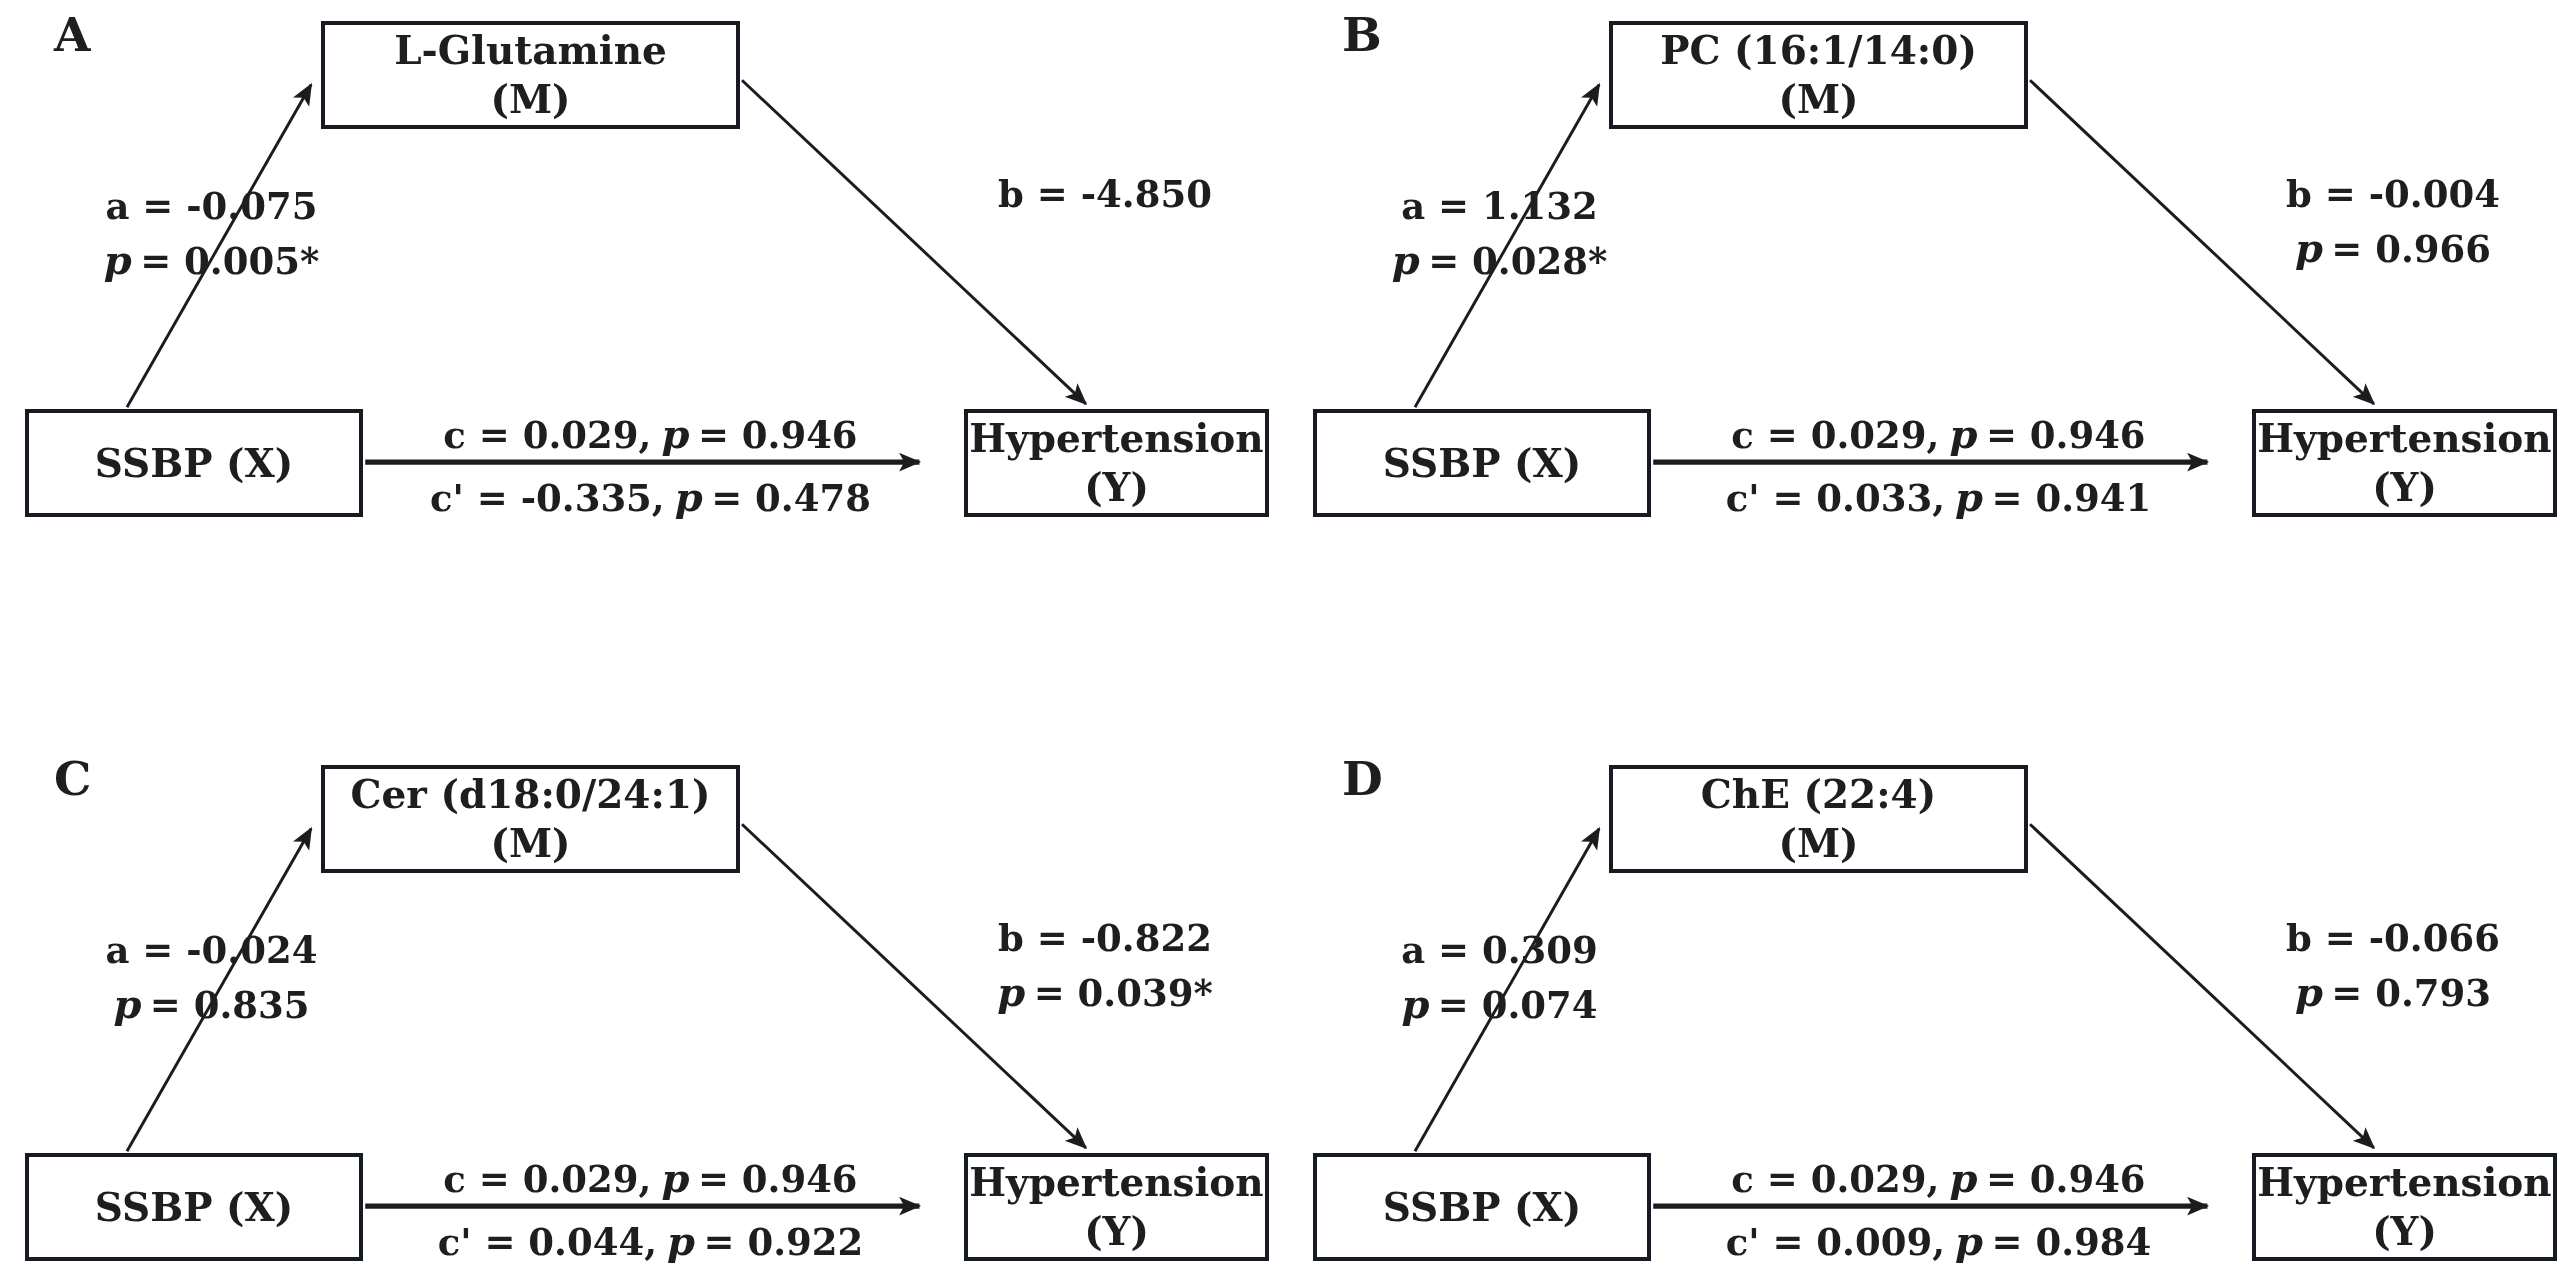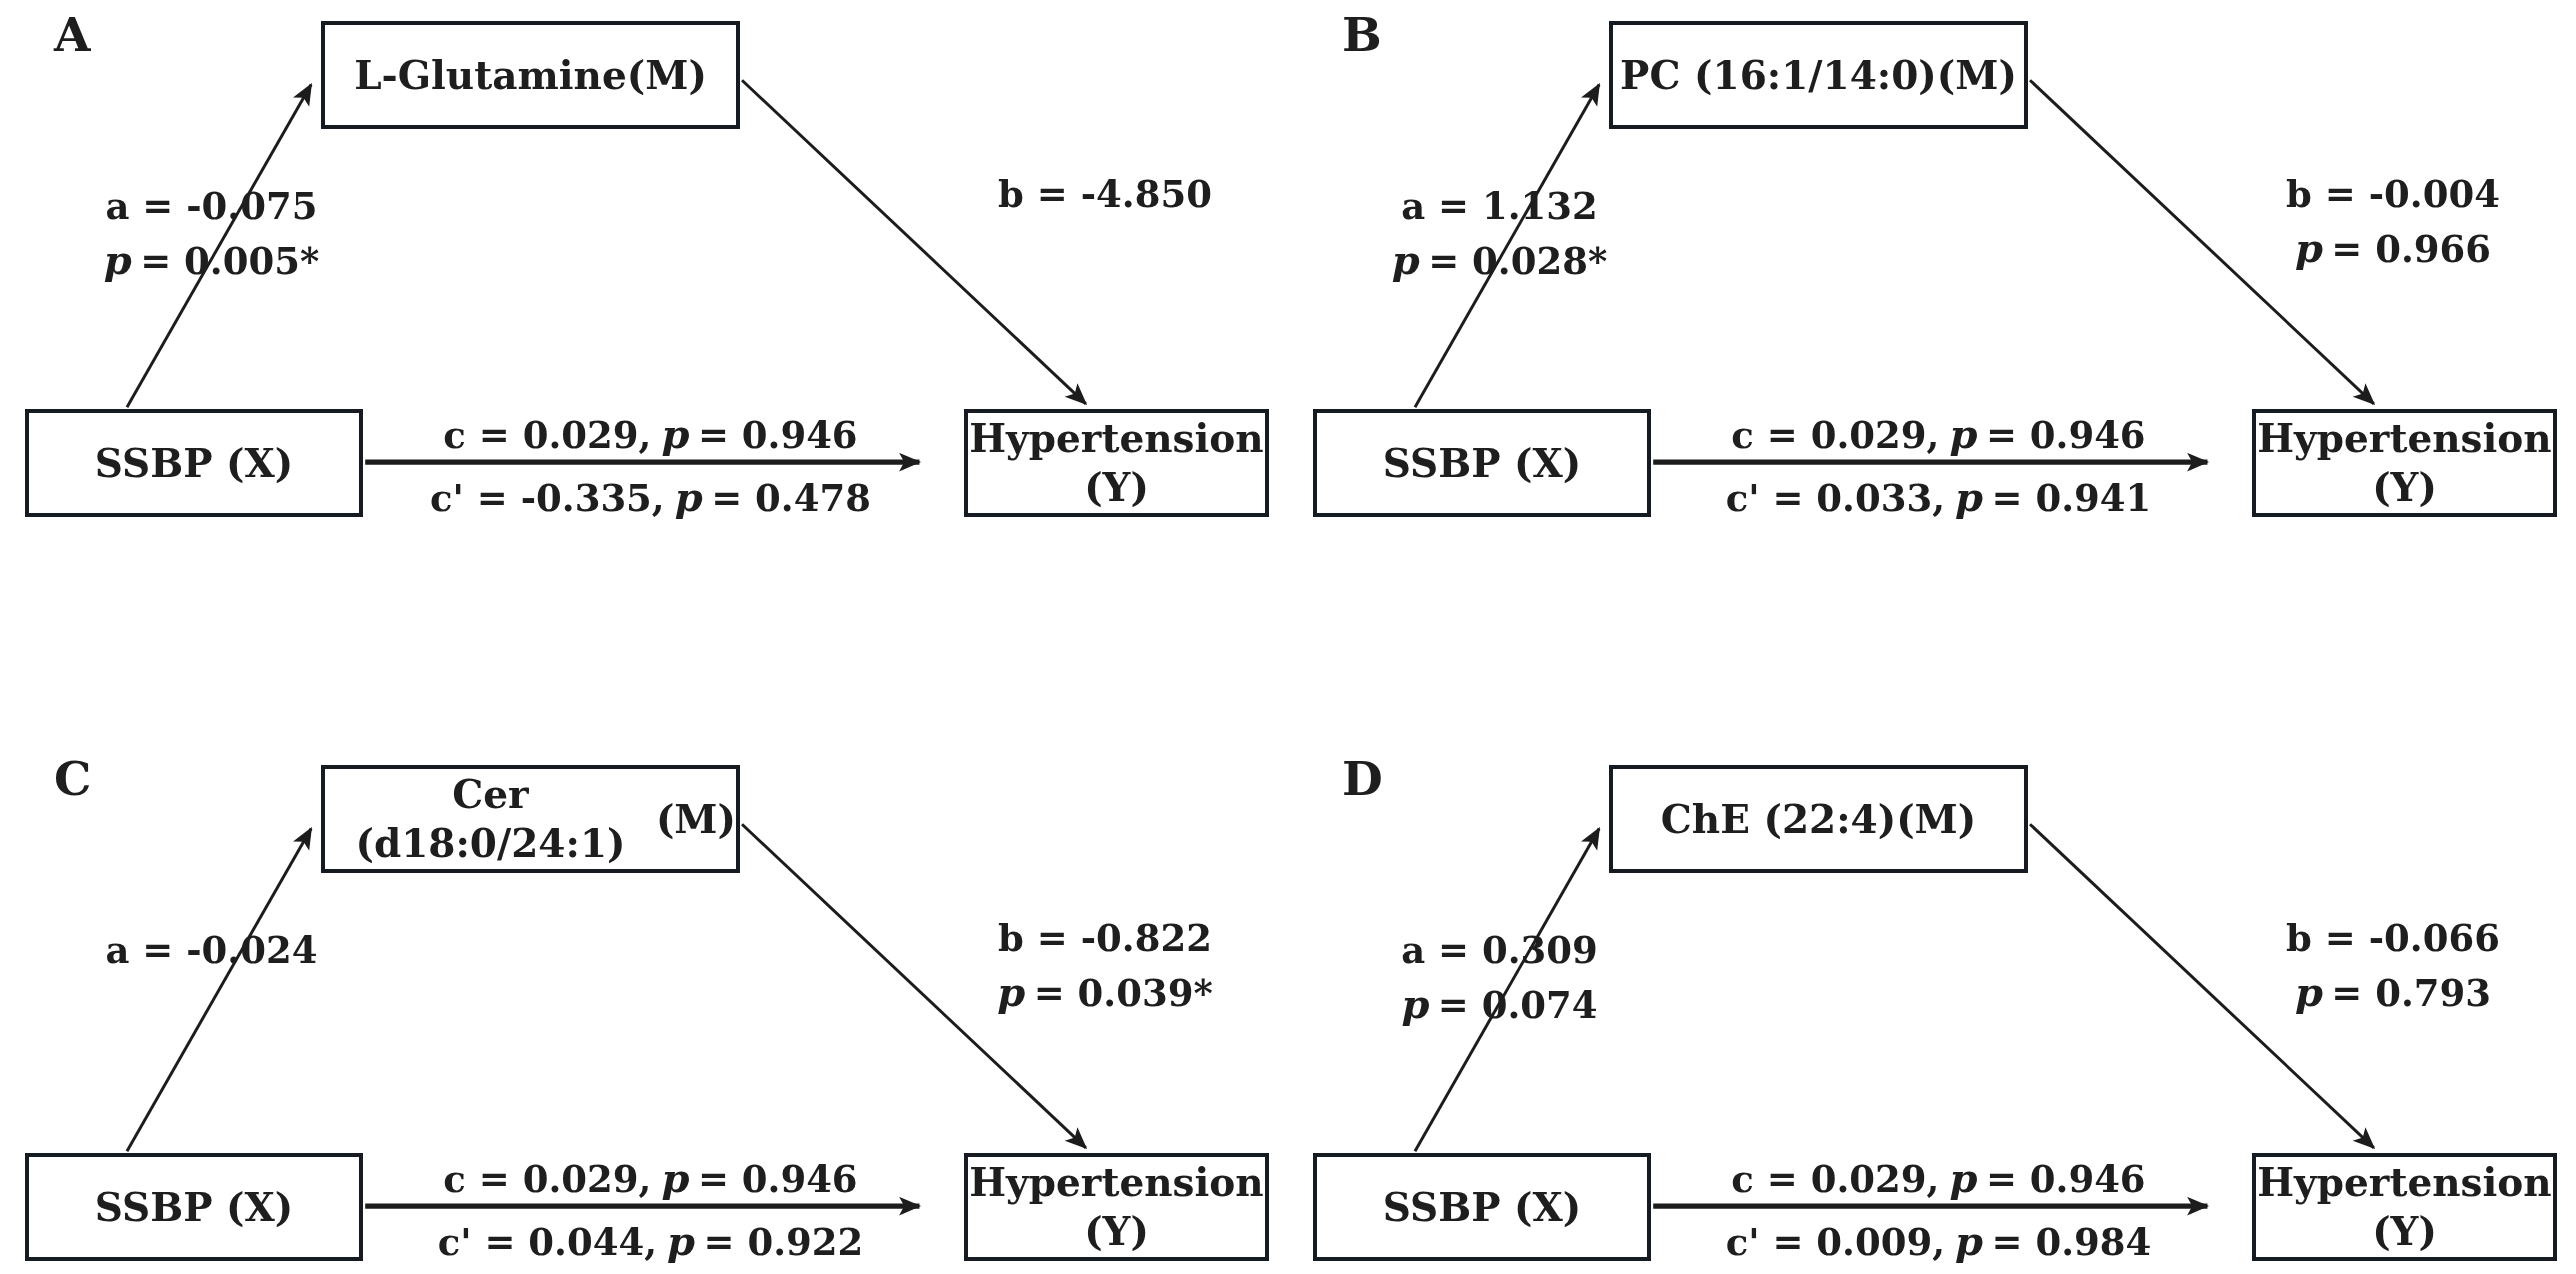--- a/index.html
+++ b/index.html
@@ -19,21 +19,21 @@
     font-size:47px; font-weight:bold;
   }
   .arrows { position:absolute; left:0; top:0; width:1288px; height:637px; }
   .arrows line { stroke:#1c1c1c; }
   .thin  { stroke-width:3.5; }
   .thick { stroke-width:6; }
 
   .box {
     position:absolute; box-sizing:border-box;
     border:4.2px solid #161b22; background:#ffffff;
-    display:flex; flex-direction:row; align-items:center; justify-content:center;
+    display:flex; flex-direction:column; align-items:center; justify-content:center;
     font-weight:bold; font-size:39px; text-align:center; line-height:49px;
   }
   .mediator { left:321px;  top:21px;  width:419px; height:108px; }
   .xbox     { left:25px;   top:409px; width:338px; height:108px; }
   .ybox     { left:964px; top:409px; width:305px; height:108px;text-align:center; }
 
   .plabel { position:absolute; font-weight:bold; font-size:37px; white-space:nowrap; }
   .pa  { left:72px;   top:179px; width:279px; text-align:center; line-height:54px; }
   .pb  { left:953px; top:167px; width:304px; text-align:center; line-height:54px; }
   .pc  { left:380px;  top:394px; width:541px; text-align:center;margin-top:16px; }
@@ -137,20 +137,21 @@
     <div>(M)</div>
   </div>
   <div class="box xbox">
     <div>SSBP (X)</div>
   </div>
   <div class="box ybox">
     <div>Hypertension (Y)</div>
   </div>
   <div class="plabel pa">
     <div>a = -0.024</div>
+    <div><span class="pit">p</span><span class="sgap"></span><span>= 0.835</span></div>
   </div>
   <div class="plabel pb">
     <div>b = -0.822</div>
     <div><span class="pit">p</span><span class="sgap"></span><span>= 0.039*</span></div>
   </div>
   <div class="plabel pc">
     <span>c = 0.029,</span><span class="gap"></span><span class="pit">p</span><span class="sgap"></span><span>= 0.946</span>
   </div>
   <div class="plabel pcp">
     <span>c' = 0.044,</span><span class="gap"></span><span class="pit">p</span><span class="sgap"></span><span>= 0.922</span>

